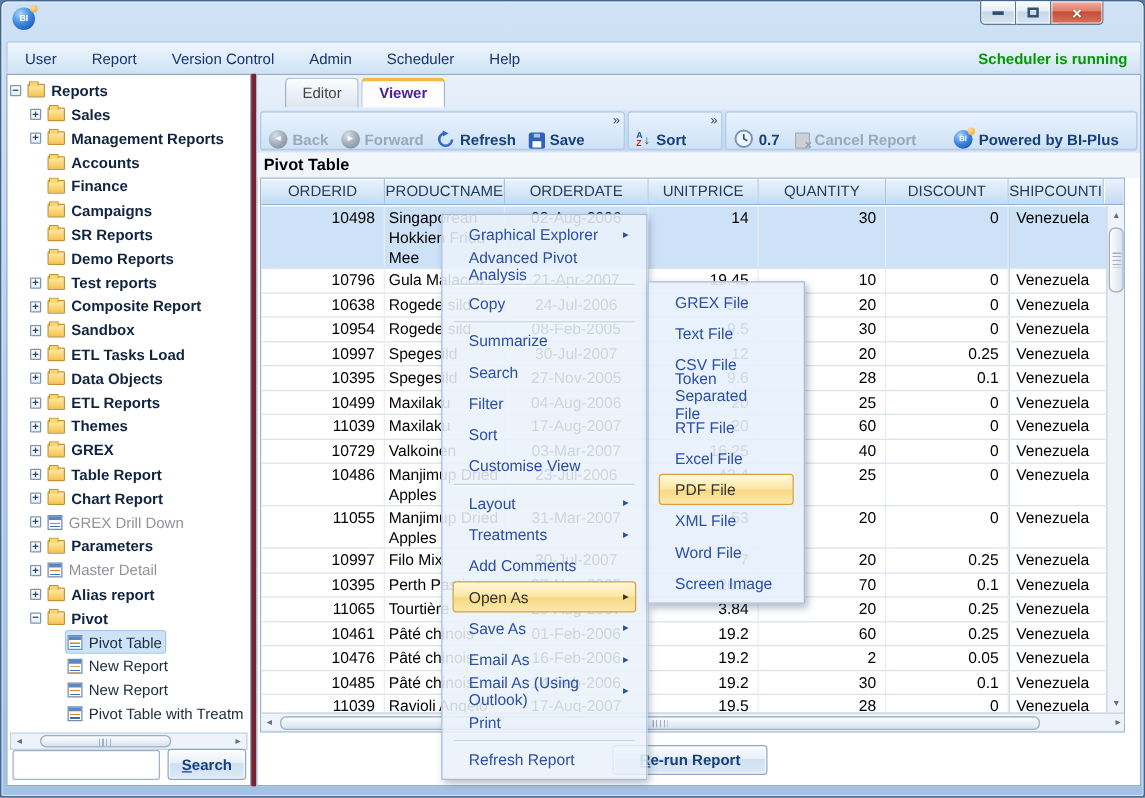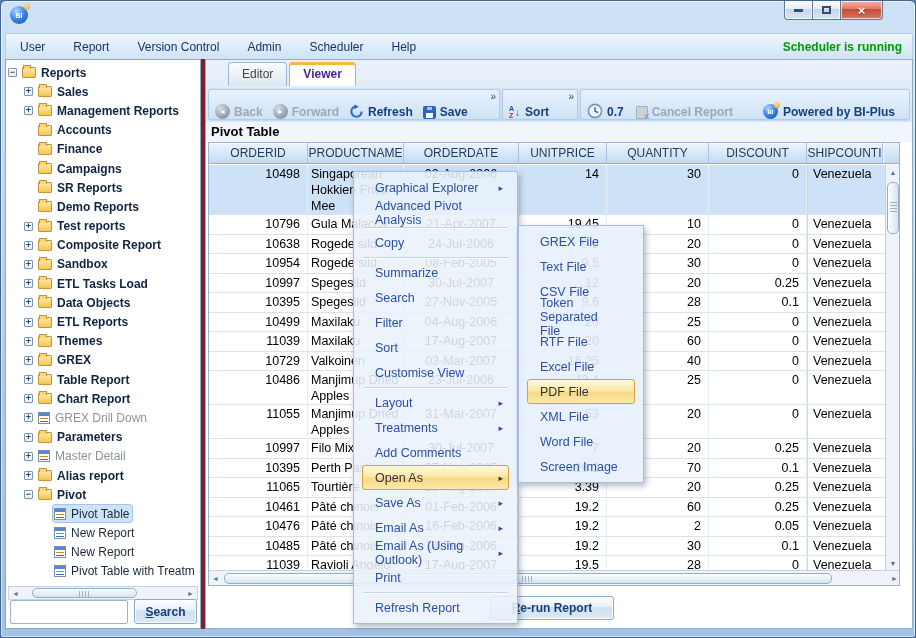--- a/index.html
+++ b/index.html
@@ -567,21 +567,21 @@
             <div class="cell col2 a-c">27-Nov-2005</div>
             <div class="cell col3 a-r">26.2</div>
             <div class="cell col4 a-r">70</div>
             <div class="cell col5 a-r">0.1</div>
             <div class="cell col6 a-l">Venezuela</div>
           </div>
           <div class="trow">
             <div class="cell col0 a-r">11065</div>
             <div class="cell col1 a-l">Tourtière</div>
             <div class="cell col2 a-c">28-Aug-2007</div>
-            <div class="cell col3 a-r">3.39</div>
+            <div class="cell col3 a-r">3.84</div>
             <div class="cell col4 a-r">20</div>
             <div class="cell col5 a-r">0.25</div>
             <div class="cell col6 a-l">Venezuela</div>
           </div>
           <div class="trow">
             <div class="cell col0 a-r">10461</div>
             <div class="cell col1 a-l">Pâté chinois</div>
             <div class="cell col2 a-c">01-Feb-2006</div>
             <div class="cell col3 a-r">19.2</div>
             <div class="cell col4 a-r">60</div>

